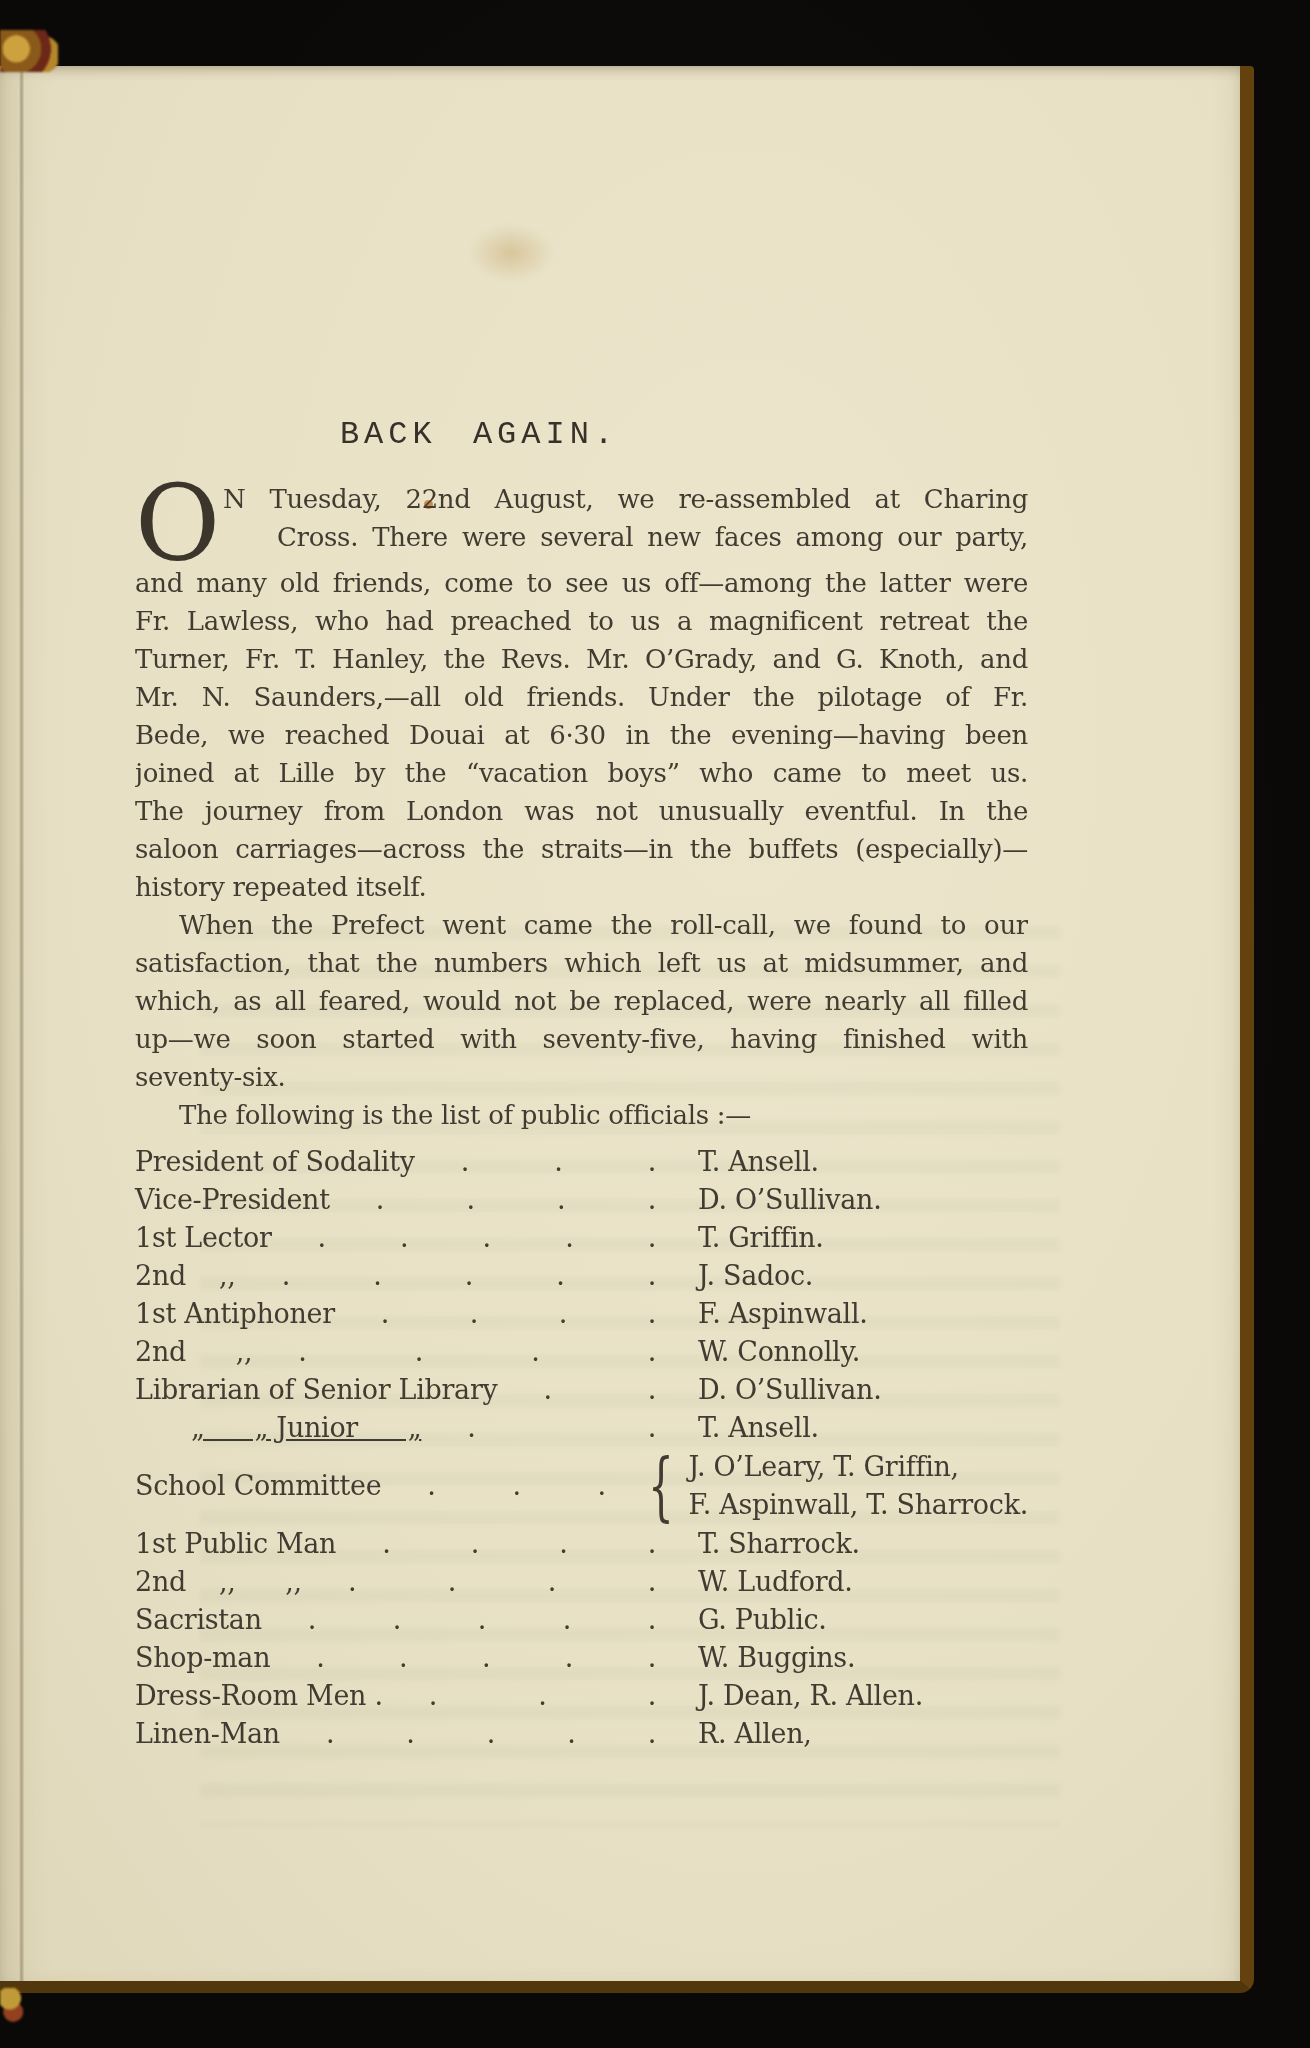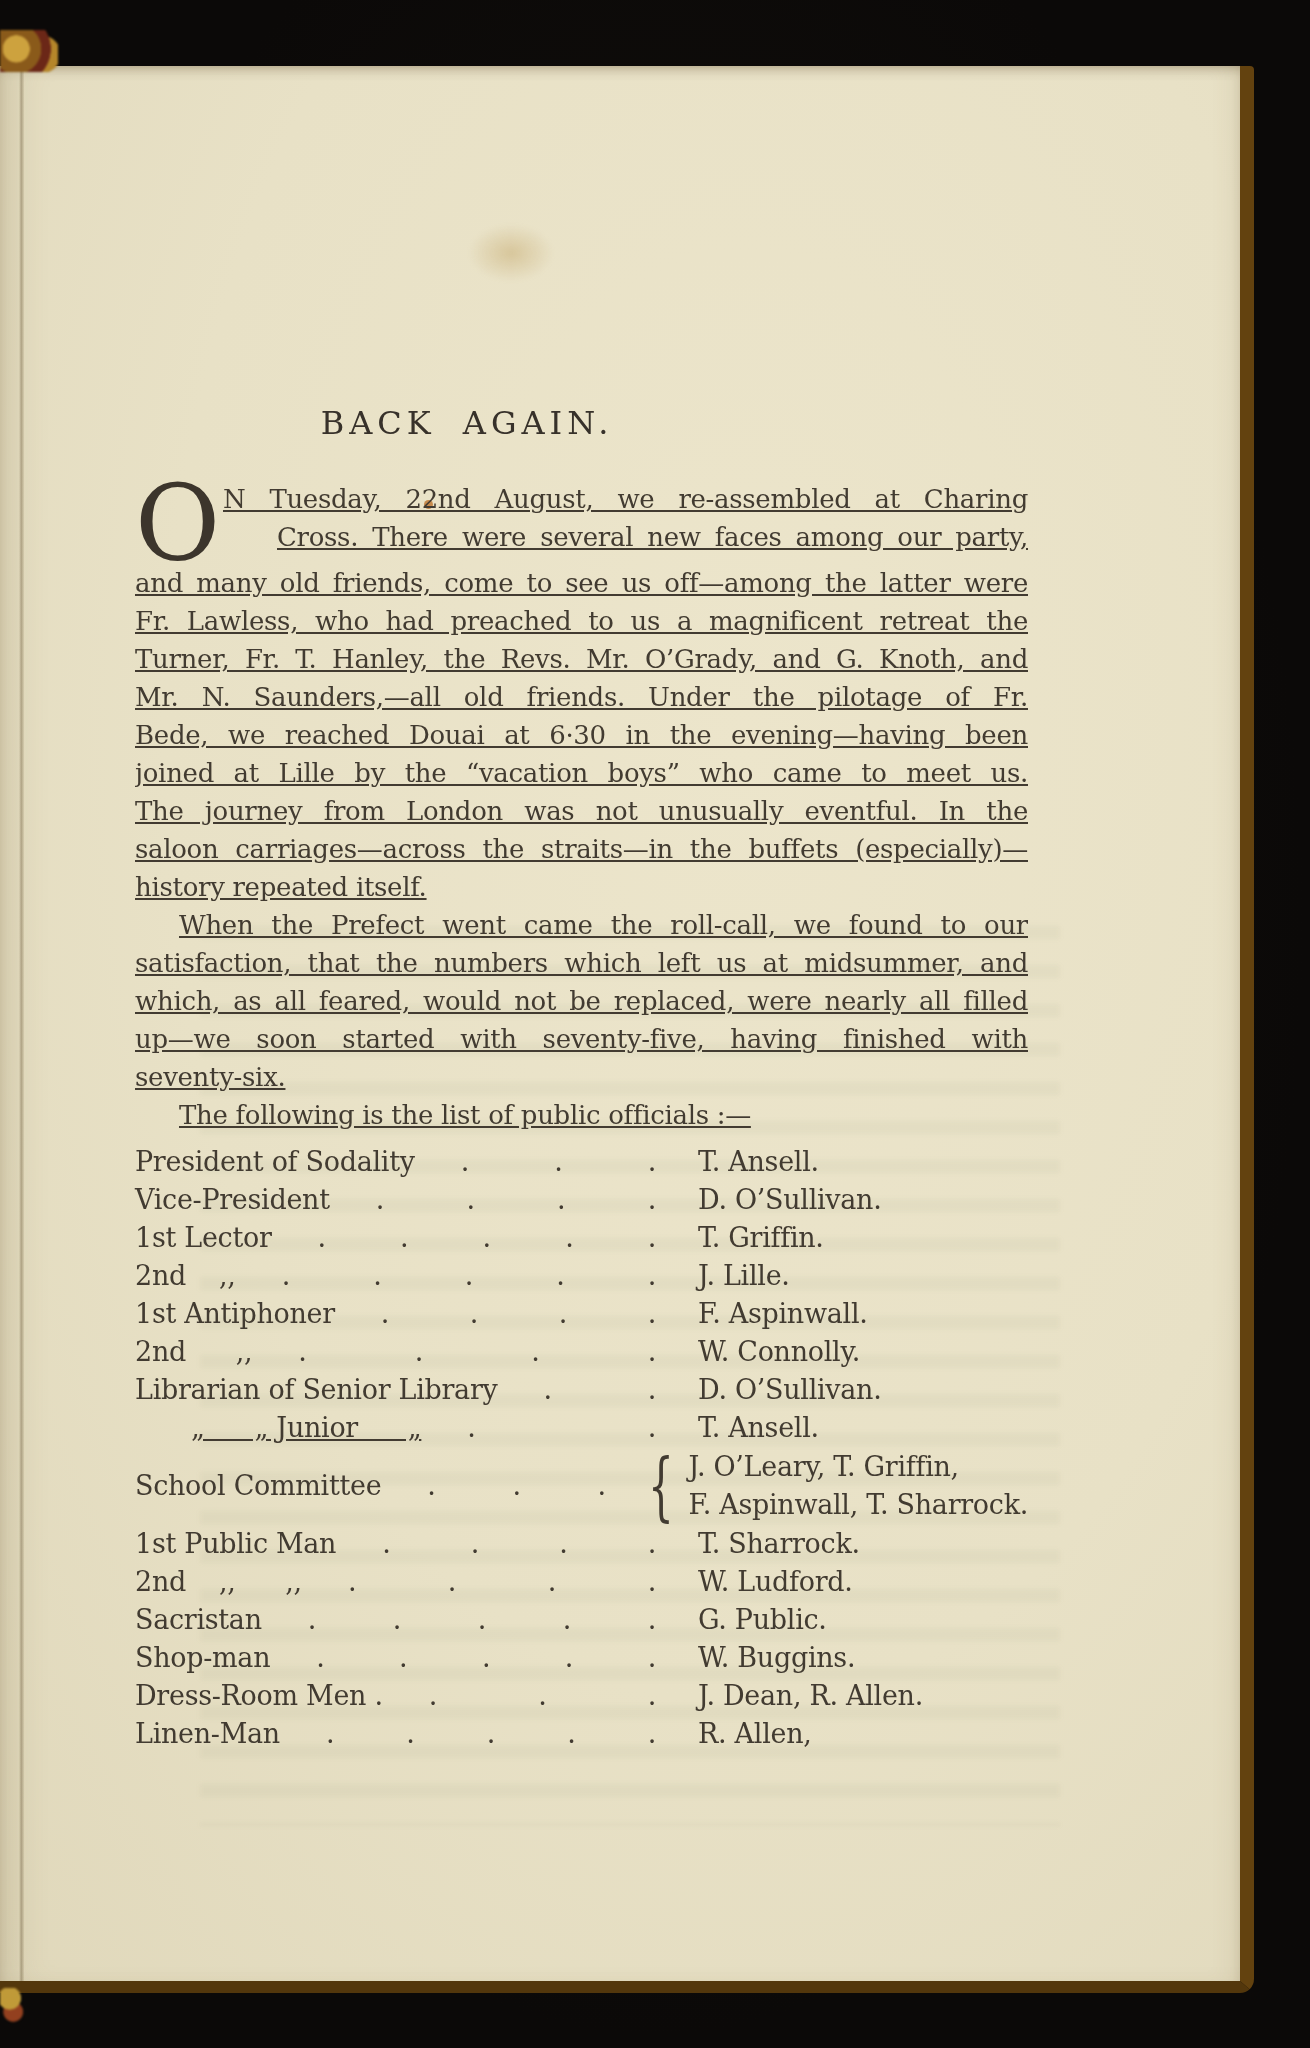--- a/index.html
+++ b/index.html
@@ -58,30 +58,30 @@
   }
   .frag-bottom{
     position:absolute;left:0;top:1988px;width:24px;height:34px;z-index:3;
     background:
       radial-gradient(circle at 40% 30%, #c09a38 0%, #c09a38 40%, rgba(0,0,0,0) 42%),
       radial-gradient(circle at 55% 70%, #93401f 0%, #93401f 35%, rgba(0,0,0,0) 38%);
     filter:blur(1px);
   }
   
   .title{
-    position:absolute;left:135px;top:338px;width:664px;margin:0;
+    position:absolute;left:135px;top:338px;width:664px;margin:12px;
     font-size:32px;font-weight:400;color:#37312a;
-    text-align:center;letter-spacing:5px;word-spacing:12px;
+    text-align:center;letter-spacing:5px;word-spacing:12px;font-family:Liberation Mono, monospace;
   }
   .content{
     position:absolute;left:135px;top:414px;width:893px;
     font-size:26px;line-height:38px;letter-spacing:-.3px;
     color:#423b31;
   }
-  .jline{text-align:justify;text-align-last:justify;height:38px;overflow:hidden;text-decoration:underline;}
+  .jline{text-align:justify;text-align-last:justify;height:38px;overflow:hidden;}
   .pl{text-align:center;text-align-last:left;}
   .ind{padding-left:44px;}
   .p1head{display:flex;}
   .dropcap{
     flex:0 0 88px;font-size:104px;line-height:80px;padding-top:4px;
     color:#3c352c;font-weight:400;
   }
   .p1firsts{flex:1;}
   .l2{padding-left:54px;}
   .introline{height:38px;}
@@ -155,21 +155,21 @@
           <span class="lname">D. O’Sullivan.</span>
         </div>
         <div class="lrow">
           <span class="lrole">1st Lector</span>
           <span class="ldots">. . . . .</span>
           <span class="lname">T. Griffin.</span>
         </div>
         <div class="lrow">
           <span class="lrole">2nd    ,,</span>
           <span class="ldots">. . . . .</span>
-          <span class="lname">J. Lille.</span>
+          <span class="lname">J. Sadoc.</span>
         </div>
         <div class="lrow">
           <span class="lrole">1st Antiphoner</span>
           <span class="ldots">. . . .</span>
           <span class="lname">F. Aspinwall.</span>
         </div>
         <div class="lrow">
           <span class="lrole">2nd      ,,</span>
           <span class="ldots">. . . .</span>
           <span class="lname">W. Connolly.</span>

